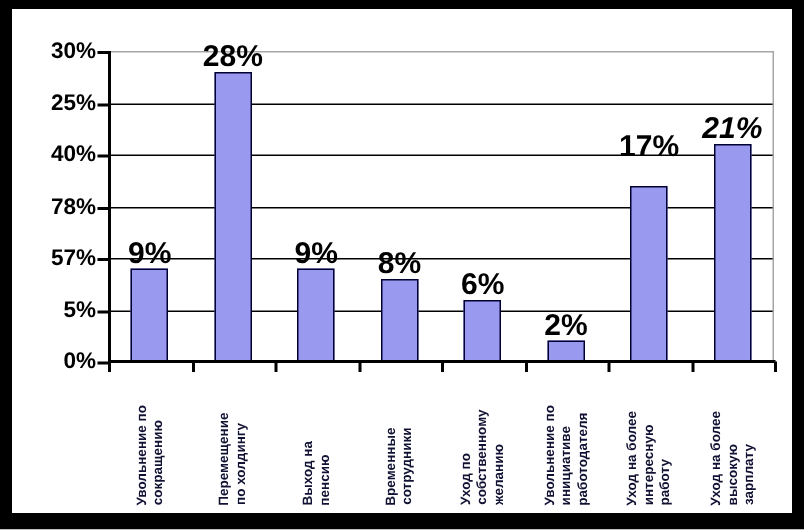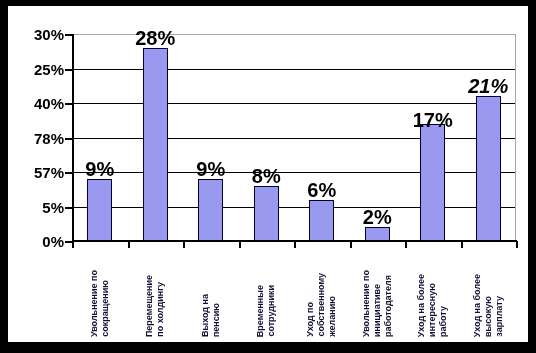--- a/index.html
+++ b/index.html
@@ -236,21 +236,21 @@
         <div class="x-divider" style="left: 388.5px;"></div>
         <div class="x-divider" style="left: 444px;"></div>
       </div>
     <div id="value-labels">
         <div class="value-label" style="left: 27.75px; top: 151.9px;">9%</div>
         <div class="value-label" style="left: 83.25px; top: 20.8px;">28%</div>
         <div class="value-label" style="left: 138.75px; top: 151.9px;">9%</div>
         <div class="value-label" style="left: 194.25px; top: 158.8px;">8%</div>
         <div class="value-label" style="left: 249.75px; top: 172.6px;">6%</div>
         <div class="value-label" style="left: 305.25px; top: 200.2px;">2%</div>
-        <div class="value-label" style="left: 360.75px; top: 103px;">17%</div>
+        <div class="value-label" style="left: 360.75px; top: 81px;">17%</div>
         <div class="value-label" style="left: 416.25px; top: 69.1px; font-style: italic;">21%</div>
       </div>
     <div id="category-labels">
         <div class="cat-label" style="left: 27.75px;">
           <span class="cat-line">Увольнение по</span>
           <span class="cat-line">сокращению</span>
         </div>
         <div class="cat-label" style="left: 83.25px;">
           <span class="cat-line">Перемещение</span>
           <span class="cat-line">по холдингу</span>

